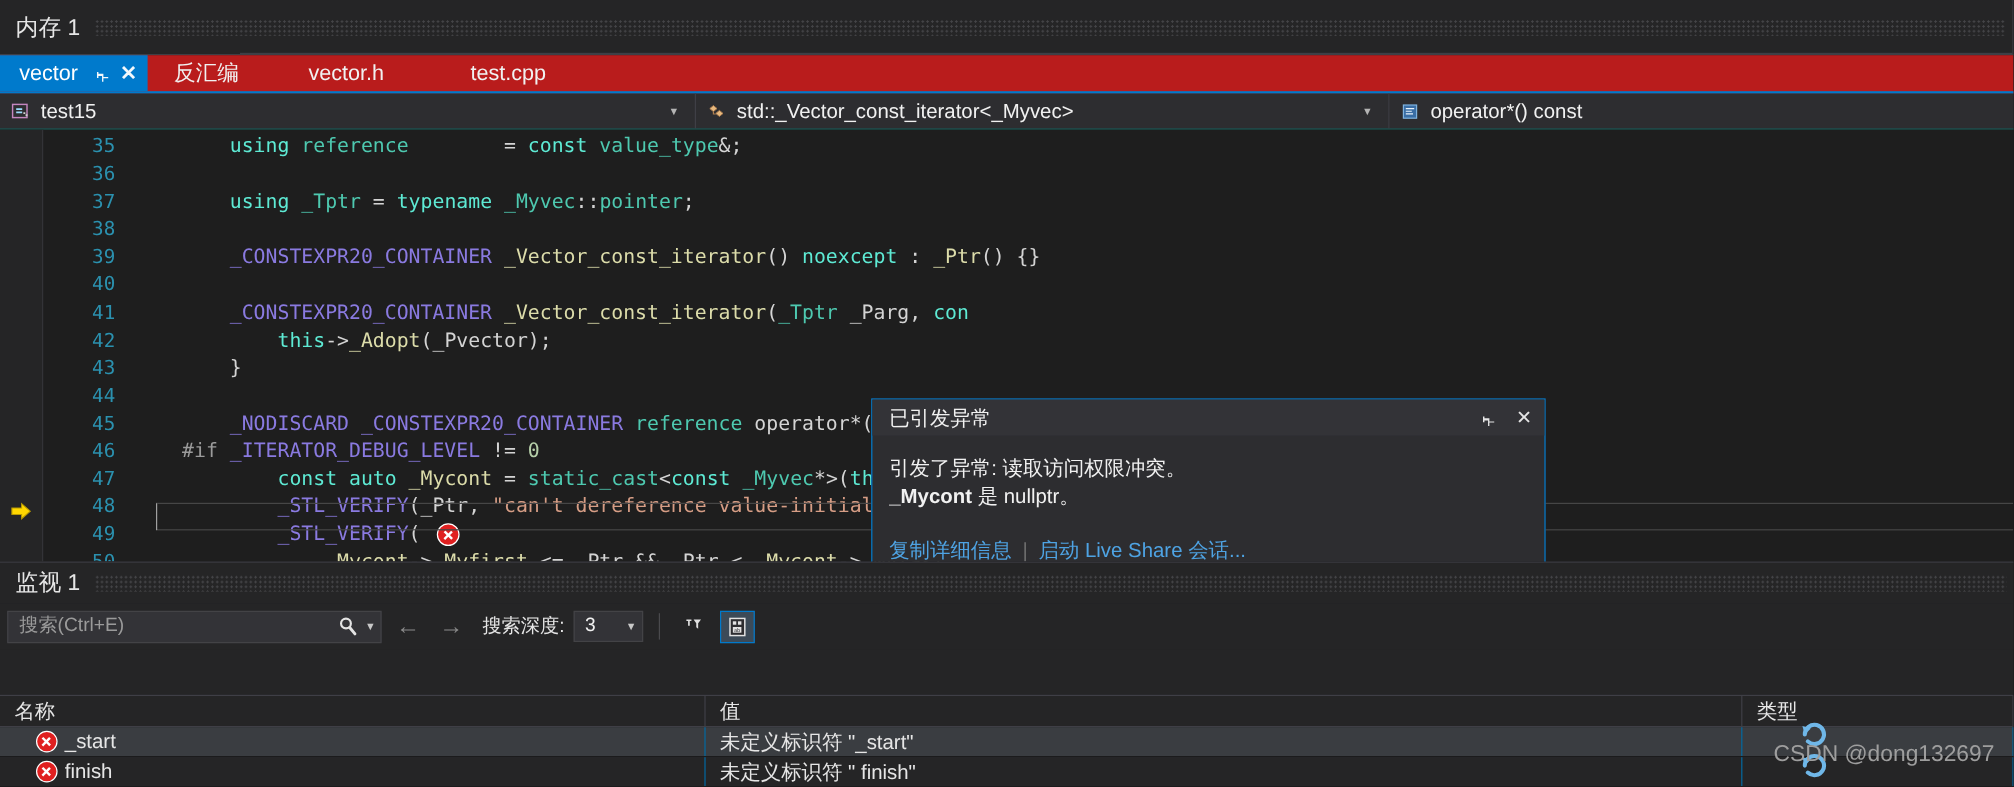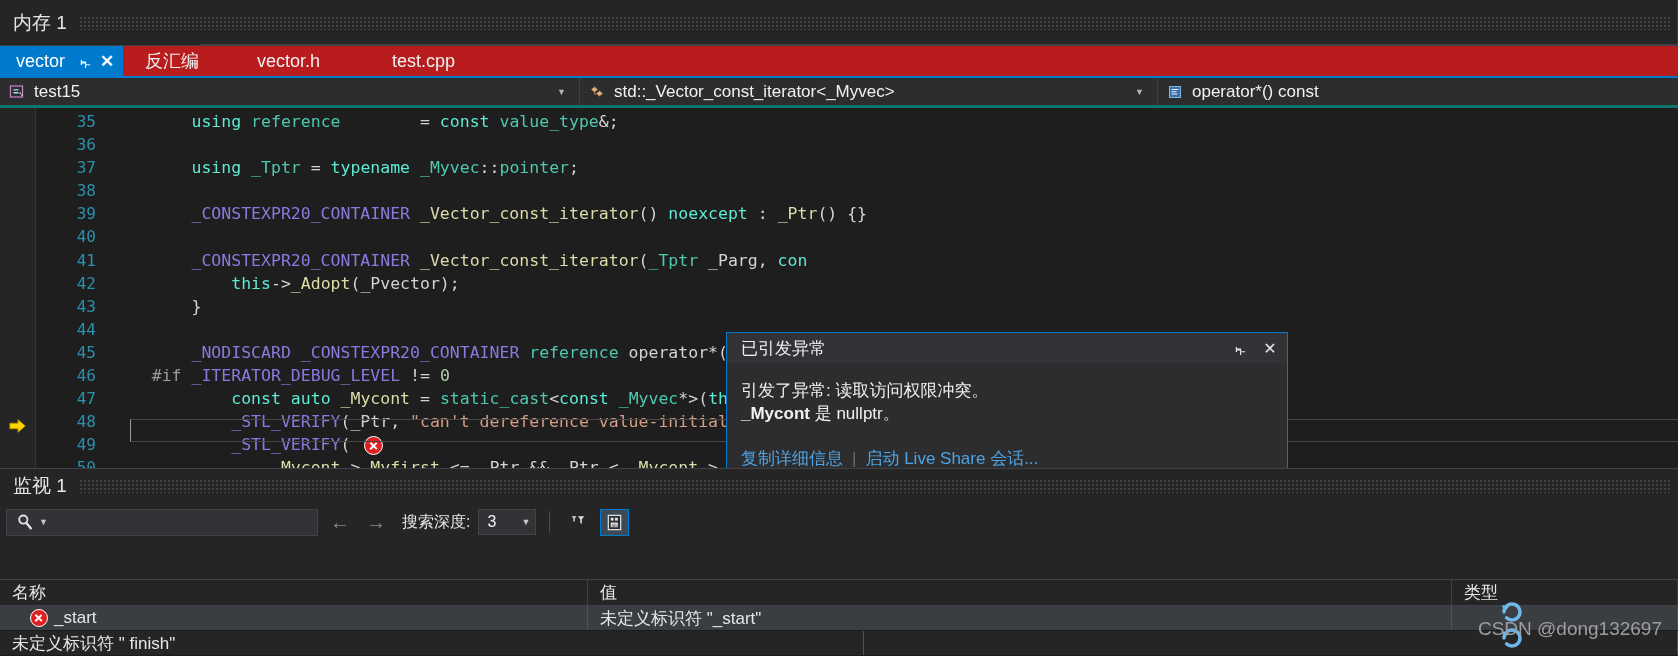--- a/index.html
+++ b/index.html
@@ -78,21 +78,21 @@
   }
   .tab .tabicon.close { font-size: 17px; font-weight: 700; margin-left: 2px; }
   .tab.plain { padding: 0 22px; }
 
   
   .navbar {
     height: 30px;
     background: #2d2d30;
     display: flex;
     align-items: stretch;
-    border-bottom: 3px solid #0f766e;
+    border-bottom: 1px solid #0f766e;
   }
   .nav-combo {
     display: flex;
     align-items: center;
     background: #2d2d30;
     border-right: 1px solid #3f3f46;
     position: relative;
     font-size: 17px;
     color: #f1f1f1;
     padding: 0 4px 0 8px;
@@ -476,20 +476,21 @@
 </div>
 
 <div class="watch-panel">
   <div class="watch-head">
     <span class="watch-title">监视 1</span>
     <span class="dotted-grip"></span>
   </div>
 
   <div class="watch-toolbar">
     <div class="search-box">
+      <input value="" placeholder="搜索(Ctrl+E)" style="">
       <svg class="search-icon" viewBox="0 0 18 18">
         <circle cx="7.3" cy="6.6" r="4.1" fill="none" stroke="#e3e3e3" stroke-width="1.8"></circle>
         <path d="M10.4 9.9l4.4 5.4" stroke="#e3e3e3" stroke-width="2.4" stroke-linecap="round"></path>
       </svg>
       <span class="mini-arrow">▼</span>
     </div>
     <span class="nav-arrow">←</span>
     <span class="nav-arrow">→</span>
     <span class="depth-label">搜索深度:</span>
     <div class="depth-select">
@@ -523,20 +524,24 @@
     <div id="watch-rows">
         <div class="grid-row sel">
           <div class="cell name col-name">
             <span class="err-dot"></span>
             <span>_start</span>
           </div>
           <div class="cell col-value">未定义标识符 "_start"</div>
           <div class="cell col-type"></div>
         </div>
         <div class="grid-row">
+          <div class="cell name col-name">
+            <span class="err-dot"></span>
+            <span>finish</span>
+          </div>
           <div class="cell col-value">未定义标识符 " finish"</div>
           <div class="cell col-type"></div>
         </div>
       </div>
   </div>
 </div>
 
 <div class="watermark">
   <span>CSDN @dong132697</span>
 </div>

